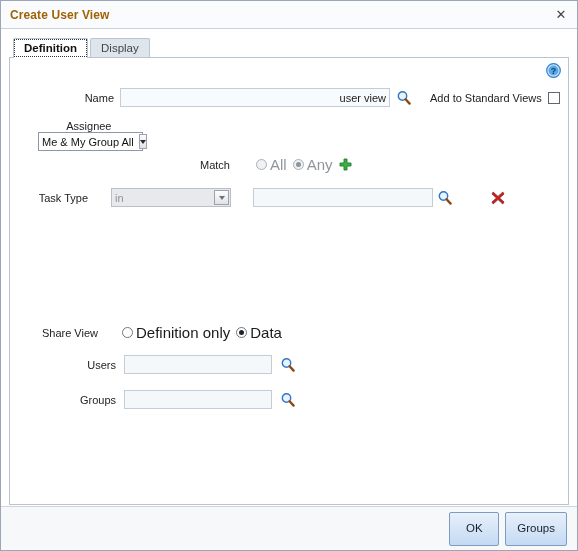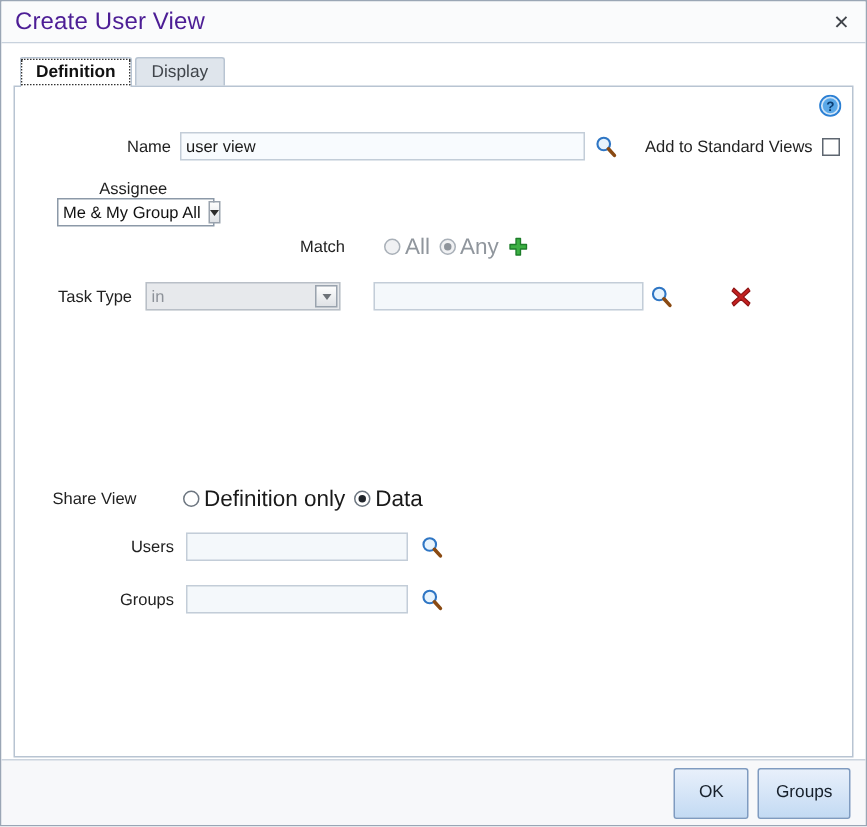--- a/index.html
+++ b/index.html
@@ -32,23 +32,23 @@
     position: relative;
     height: 27px;
     flex: 0 0 27px;
     background: #fafbfc;
     border-bottom: 1px solid #c8d2dd;
     display: flex;
     align-items: center;
   }
   .title-text {
     margin-left: 9px;
-    font-size: 16px;
-    font-weight: normal;
-    color: #4c1d95;
+    font-size: 12px;
+    font-weight: bold;
+    color: #a16207;
     letter-spacing: 0.1px;
   }
   .close-btn {
     position: absolute;
     right: 7px;
     top: 4px;
     width: 18px;
     height: 18px;
     display: flex;
     align-items: center;
@@ -144,20 +144,21 @@
   input.txt {
     box-sizing: border-box;
     height: 19px;
     border: 1px solid #c3cdd8;
     background: #f8fbfe;
     font-family: "Liberation Sans", sans-serif;
     font-size: 11px;
     color: #1a1a1a;
     padding: 0 3px;
     outline: none;
+    text-align: right;
   }
   input.txt.plain {
     background: #f4f8fb;
   }
 
   
   .mag {
     width: 16px;
     height: 16px;
     display: inline-block;
@@ -357,40 +358,40 @@
             <span class="plus">
               <svg width="13" height="13" viewBox="0 0 13 13">
                 <path d="M5 1 H8 V5 H12 V8 H8 V12 H5 V8 H1 V5 H5 Z" fill="#3cb043" stroke="#1d7d2a" stroke-width="0.9" stroke-linejoin="round"></path>
               </svg>
             </span>
           </span>
         </div>
 
         <div class="row" style="left:18px; top:130px;">
           <span class="lbl" style="width:60px;">Task Type</span>
-          <span class="sel disabled" style="width:130px; margin-left:9px;gap:12px;">
+          <span class="sel disabled" style="width:120px; margin-left:23px;gap:12px;">
             <span class="sel-val">in</span>
             <span class="arrow"></span>
           </span>
           <input class="txt plain" type="text" style="width: 180px; margin-left: 22px;" value="">
           <span class="mag" style="margin-left:4px;">
             <svg width="16" height="16" viewBox="0 0 16 16">
               <circle cx="6.5" cy="6" r="4.2" fill="#e8f4fd" stroke="#2f76c4" stroke-width="1.4"></circle>
               <line x1="9.6" y1="9.2" x2="13.6" y2="13.6" stroke="#8a4a12" stroke-width="2.4" stroke-linecap="round"></line>
             </svg>
           </span>
           <span class="delx" style="margin-left:38px;">
             <svg width="14" height="14" viewBox="0 0 14 14">
               <path d="M2.2 1 L7 5.4 L11.8 1 L13 3 L8.6 7 L13 11 L11.8 13 L7 8.6 L2.2 13 L1 11 L5.4 7 L1 3 Z" fill="#c42121" stroke="#8d1414" stroke-width="0.7" stroke-linejoin="round"></path>
             </svg>
           </span>
         </div>
 
         <div class="row" style="left:18px; top:266px;">
-          <span class="lbl" style="width:70px;text-align:center;">Share View</span>
+          <span class="lbl" style="width:70px;">Share View</span>
           <span style="margin-left:24px; display:inline-flex; align-items:center;">
             <span class="radio"></span>
             <span class="radio-label">Definition only</span>
             <span class="radio checked"></span>
             <span class="radio-label">Data</span>
           </span>
         </div>
 
         <div class="row" style="left:60px; top:297px;">
           <span class="lbl" style="width:46px;">Users</span>

